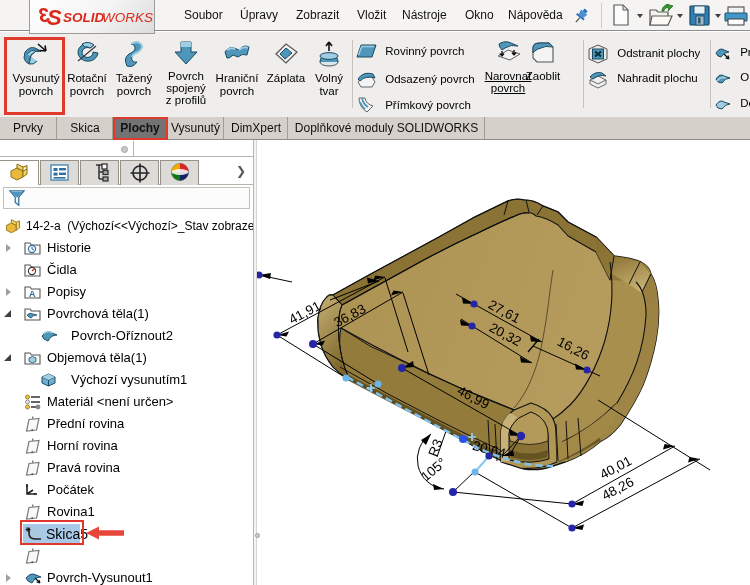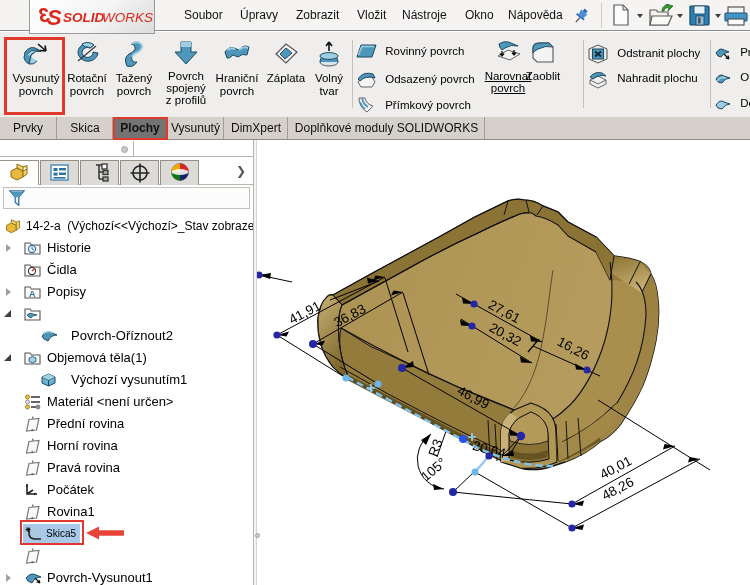--- a/index.html
+++ b/index.html
@@ -520,20 +520,21 @@
               <text x="5" y="13" font-size="9" font-weight="bold" fill="#2c6f9e" font-family="Liberation Sans">A</text>
             </svg></span>
           <span class="txt" style="left:47px;">Popisy</span>
         </div>
         <div class="trow" style="top:91px">
           <span class="arrow-e"></span>
           <span class="abs" style="left:24px;top:3px;"><svg width="17" height="15" viewBox="0 0 17 15">
               <path d="M1 3 L6 3 L7.5 5 L16 5 L16 14 L1 14 Z" fill="#fdfdfd" stroke="#555" stroke-width="1.1"></path>
               <path d="M3 9 Q6 6 9 8 L13 9 Q9 9 7 12 L5 11 Z" fill="#4e97bb" stroke="#1d4a60" stroke-width="0.8"></path>
             </svg></span>
+          <span class="txt" style="left:47px;">Povrchová těla(1)</span>
         </div>
         <div class="trow" style="top:113px">
           <span class="abs" style="left:40px;top:3px;"><svg width="19" height="15" viewBox="0 0 19 15">
               <path d="M2 8 Q7 2 12 5 L17 7 Q11 7 8 13 L4 11 Z" fill="#4e97bb" stroke="#1d4a60" stroke-width="1"></path>
               <path d="M3 6 Q8 2 13 5" stroke="#9fcde2" stroke-width="1.6" fill="none"></path>
             </svg></span>
           <span class="txt" style="left:71px;">Povrch-Oříznout2</span>
         </div>
         <div class="trow" style="top:135px">
           <span class="arrow-e"></span>
@@ -596,21 +597,21 @@
             </svg></span>
           <span class="txt" style="left:47px;">Rovina1</span>
         </div>
         <div class="trow" style="top:311px">
           <span class="abs" style="left:23px;top:1px;width:57px;height:19px;background:#a8c9e8;"></span>
           <span class="abs" style="left:24px;top:3px;"><svg width="18" height="16" viewBox="0 0 18 16">
               <path d="M5 3 L17 3 L17 13 L10 13 Q5 13 5 7 Z" fill="#a9c9dd"></path>
               <path d="M5 2 L5 7 Q5 13 11 13 L17 13" fill="none" stroke="#222" stroke-width="1.6"></path>
               <path d="M1.5 3.5 L6.5 3.5 M4 1 L4 6 M2.2 1.7 L5.8 5.3 M5.8 1.7 L2.2 5.3" stroke="#111" stroke-width="0.9"></path>
             </svg></span>
-          <span class="txt" style="left:46px;font-size:10px;">Skica5</span>
+          <span class="txt" style="left:46px;font-size:14px;">Skica5</span>
         </div>
         <div class="trow" style="top:333px">
           <span class="abs" style="left:24px;top:3px;"><svg width="18" height="17" viewBox="0 0 18 17">
               <path d="M5 3.5 L15 2.5 L12.5 14 L2.5 15 Z" fill="#f6f8fa" stroke="#7a7a7a" stroke-width="1.2"></path>
               <path d="M8.8 0.5 L8.8 4 M8.2 13 L8.2 16.5" stroke="#555" stroke-width="1.1" stroke-dasharray="2.2 1.6"></path>
             </svg></span>
           <span class="txt" style="left:62px;margin-top:17px;">Rovina2</span>
         </div>
         <div class="trow" style="top:355px">
           <span class="arrow-c"></span>

